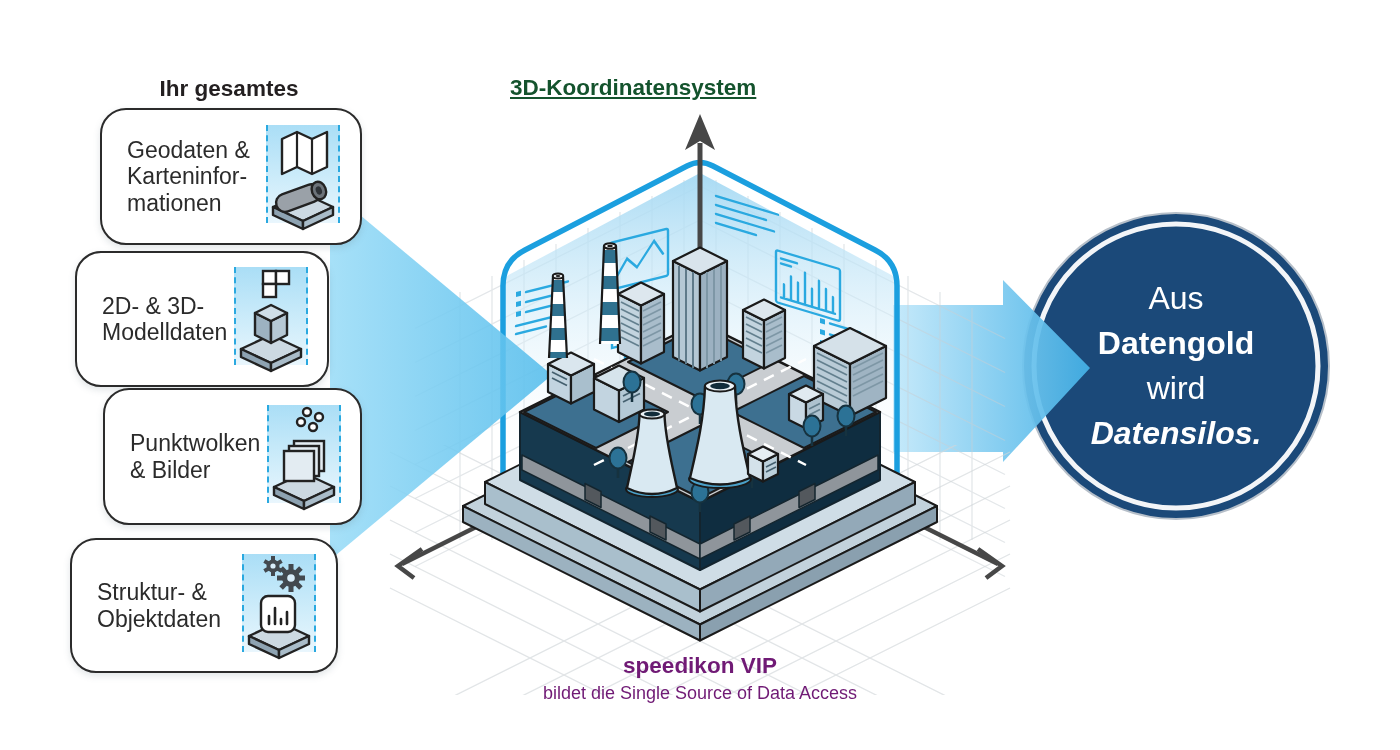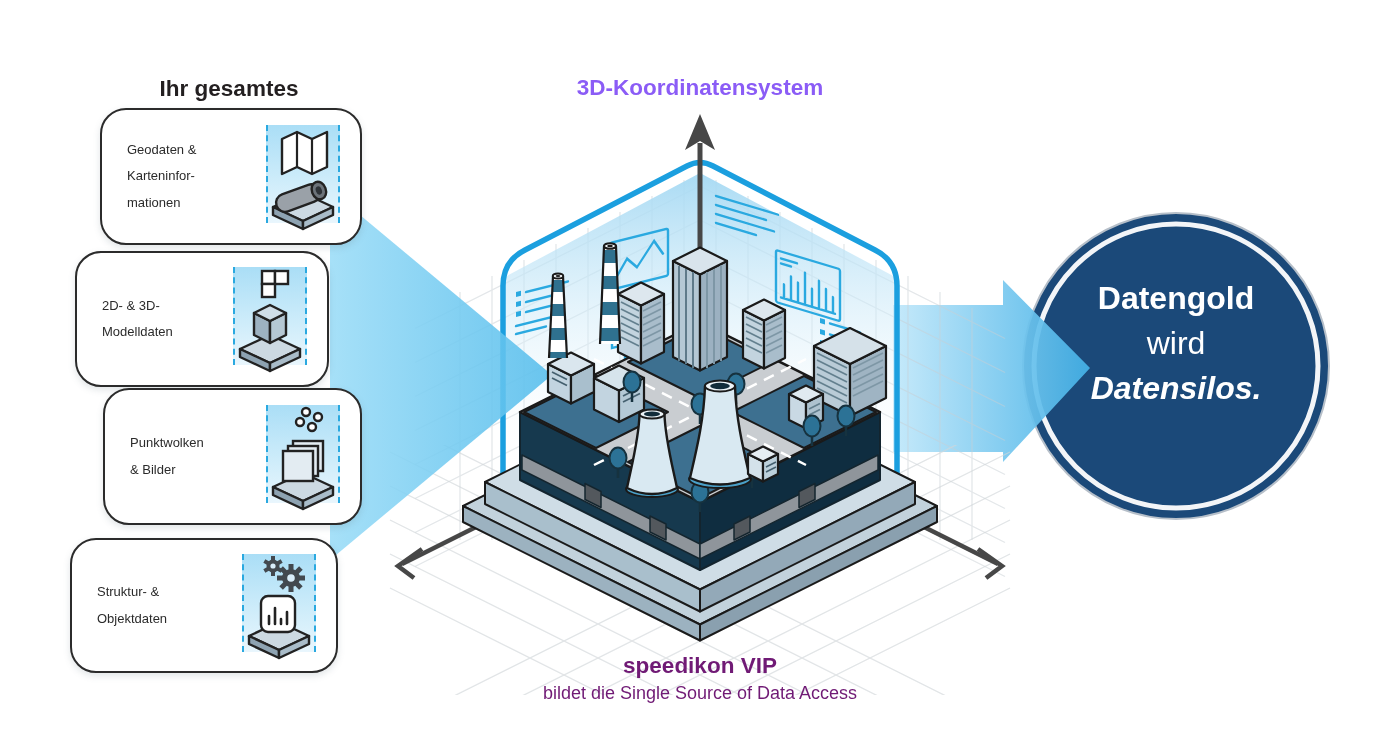--- a/index.html
+++ b/index.html
@@ -2,28 +2,28 @@
 <html><head>
 <meta charset="utf-8">
 <style>
   html,body{margin:0;padding:0;background:#fff;}
   body{font-family:"Liberation Sans",sans-serif;color:#262626;}
   .stage{position:relative;width:1400px;height:750px;overflow:hidden;background:#fff;}
   .scene{position:absolute;left:0;top:0;}
   .pre{white-space:pre-line;}
   .title-left{position:absolute;left:88px;top:26px;width:282px;text-align:center;
     font-size:22.5px;line-height:30px;font-weight:bold;color:#231f20;margin-top:48px;}
-  .title-center{position:absolute;left:510px;top:74px;width:380px;text-align:center;
-    font-size:22.5px;line-height:28px;font-weight:bold;color:#8b5cf6;}
+  .title-center{position:absolute;left:510px;top:74px;width:380px;text-align:left;
+    font-size:22.5px;line-height:28px;font-weight:bold;color:#14532d;text-decoration:underline;}
   .caption{position:absolute;left:480px;top:652px;width:440px;text-align:center;color:#701a75;}
   .caption .cap-title{font-size:22.5px;font-weight:bold;line-height:28px;}
   .caption .cap-sub{font-size:18px;line-height:26px;}
   .databox{position:absolute;background:#fff;border:2.6px solid #2b2b2b;border-radius:26px;
     display:flex;align-items:center;box-shadow:0 3px 7px rgba(90,110,120,.18);}
-  .box-label{flex:1;padding-left:25px;font-size:13px;line-height:26.5px;color:#2b2b2b;}
+  .box-label{flex:1;padding-left:25px;font-size:23px;line-height:26.5px;color:#2b2b2b;}
   .icon-wrap{position:relative;width:88px;height:108px;margin-right:13px;flex:none;}
   .icon-band{position:absolute;left:7px;right:7px;top:2px;bottom:8px;
     background:linear-gradient(to bottom,#aadef6 0%,#cdecfa 55%,#e9f6fd 100%);
     border-left:2px dashed #2aa9e0;border-right:2px dashed #2aa9e0;}
   .icon-wrap svg{position:absolute;left:0;top:0;}
   .circle-text{position:absolute;left:1051px;top:276px;width:250px;text-align:center;
     color:#ffffff;font-size:32px;line-height:45px;}
   .circle-text .b{font-weight:bold;}
   .circle-text .bi{font-weight:bold;font-style:italic;}
 </style>
@@ -374,18 +374,19 @@
     </svg>
   </div>
 </div>
 
 <div class="caption">
   <div class="cap-title">speedikon VIP</div>
   <div class="cap-sub">bildet die Single Source of Data Access</div>
 </div>
 
 <div class="circle-text">
+  <div>Aus</div>
   <div class="b">Datengold</div>
   <div>wird</div>
   <div class="bi">Datensilos.</div>
 </div>
 
 </div>
 
 </body></html>

